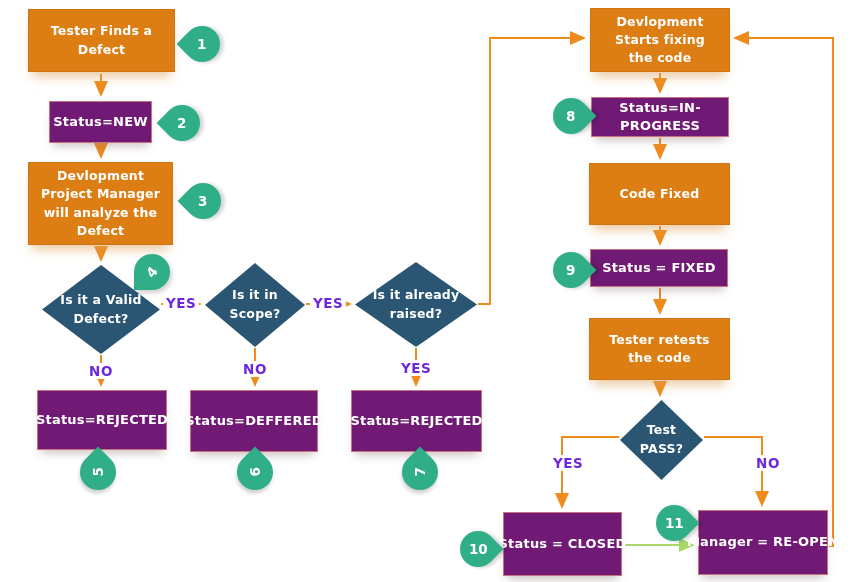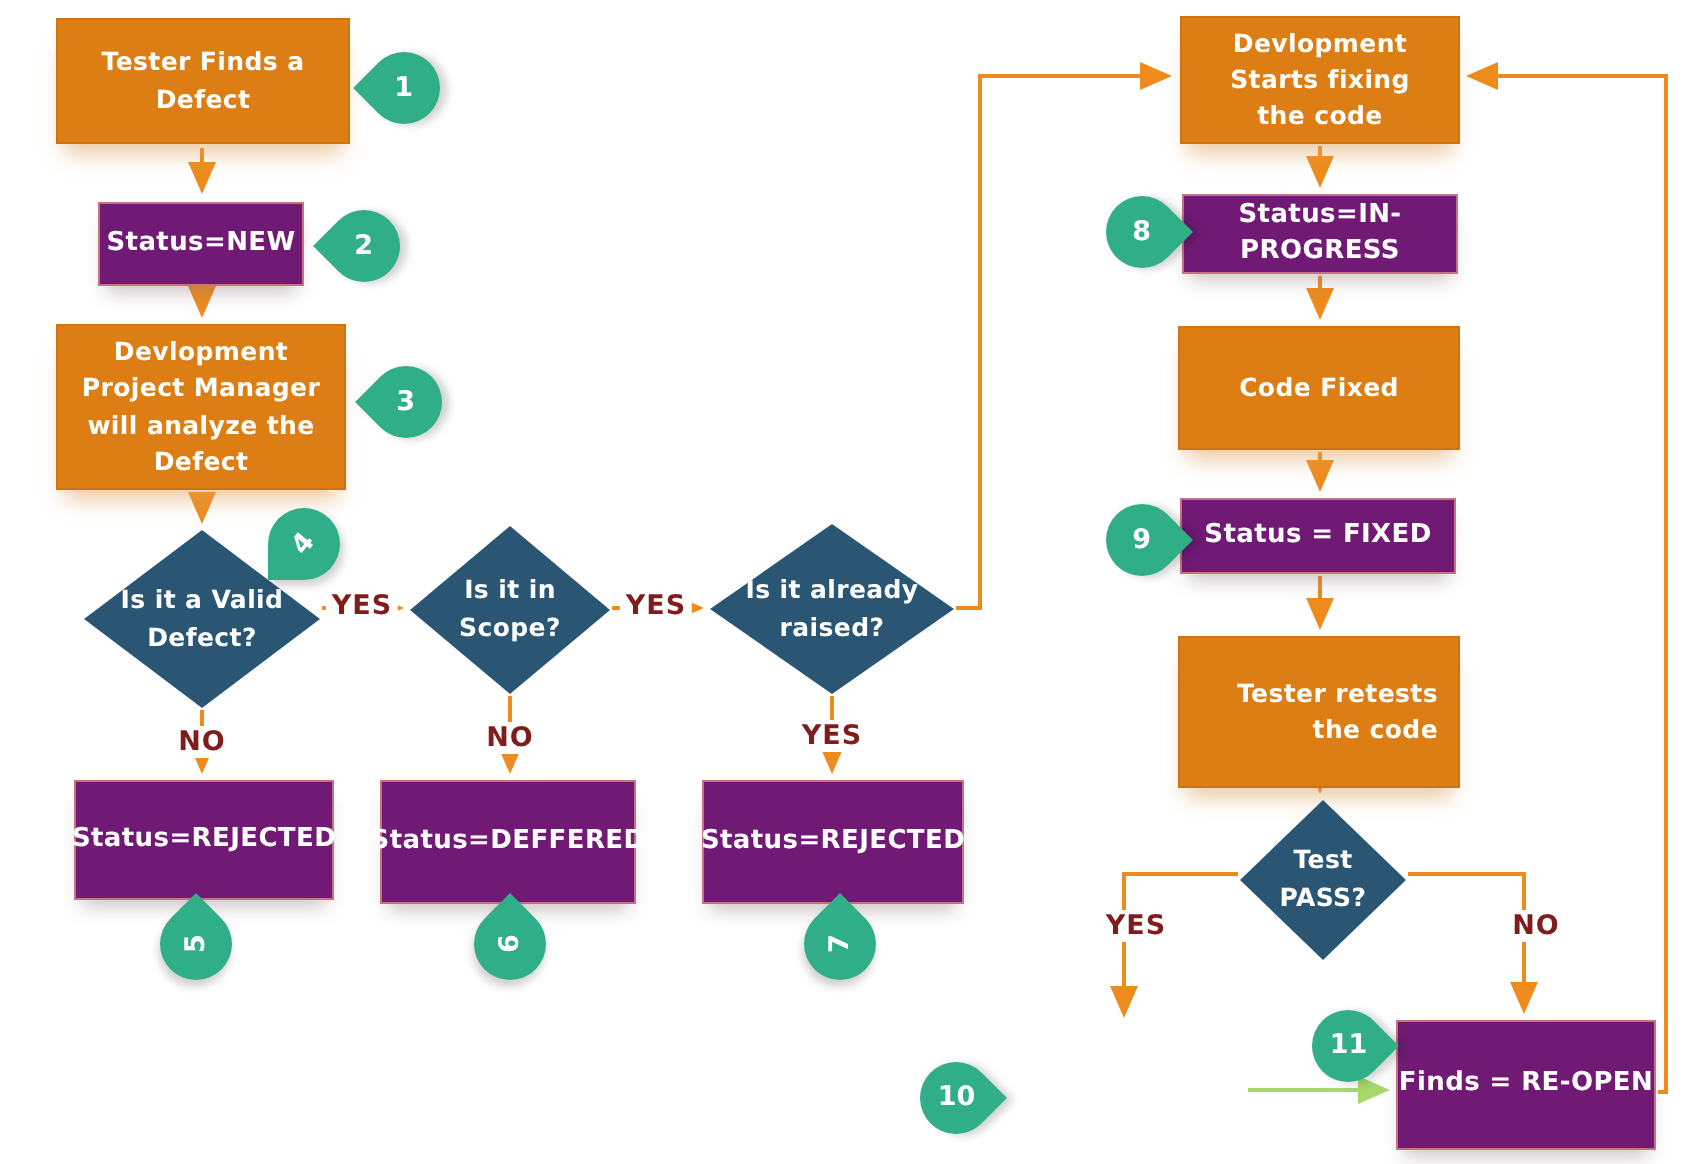--- a/index.html
+++ b/index.html
@@ -69,21 +69,21 @@
   .b-right span { transform: rotate(45deg); }
   
   .b-up    { border-radius: 0 50% 50% 50%; transform: rotate(45deg); }
   .b-up span { transform: rotate(-135deg); }
   
   .b-downleft { border-radius: 50% 50% 50% 0; }
   .b-downleft span { transform: rotate(-50deg); }
   .edge-label {
     position: absolute;
     transform: translate(-50%, -50%);
-    color: #7f1d1d;
+    color: #6d28d9;
     font-weight: 700;
     font-size: 13.5px;
     background: #ffffff;
     padding: 0 3px;
     letter-spacing: 0.5px;
   }
   svg.edges { position: absolute; left: 0; top: 0; }
 </style>
 </head>
 <body>
@@ -142,26 +142,27 @@
   <div class="node status" style="left:351px; top:390px; width:131px; height:62px;">Status=REJECTED</div>
 
   <div class="node process" style="left:590px; top:8px; width:140px; height:64px;">Devlopment Starts fixing the code</div>
 
   <div class="node status wrap" style="left:591px; top:97px; width:138px; height:40px;">Status=IN-PROGRESS</div>
 
   <div class="node process" style="left:589px; top:163px; width:141px; height:62px;">Code Fixed</div>
 
   <div class="node status" style="left:590px; top:249px; width:138px; height:38px;">Status = FIXED</div>
 
-  <div class="node process" style="left:589px; top:318px; width:141px; height:76px;text-align:right;">Tester retests the code</div>
+  <div class="node process" style="left:589px; top:318px; width:141px; height:62px;">Tester retests the code</div>
 
   <div class="node decision" style="left:620px; top:400px; width:83px; height:80px; padding:0 8px;">Test PASS?</div>
 
-
-  <div class="node status" style="left:698px; top:510px; width:130px; height:65px;">Finds = RE-OPEN</div>
+  <div class="node status" style="left:503px; top:512px; width:119px; height:64px;">Status = CLOSED</div>
+
+  <div class="node status" style="left:698px; top:510px; width:130px; height:65px;">Manager = RE-OPEN</div>
 
   <div class="balloon b-left" style="left:184px; top:26px;">
     <span>1</span>
     </div>
   <div class="balloon b-left" style="left:164px; top:105px;">
     <span>2</span>
     </div>
   <div class="balloon b-left" style="left:185px; top:183px;">
     <span>3</span>
     </div>

